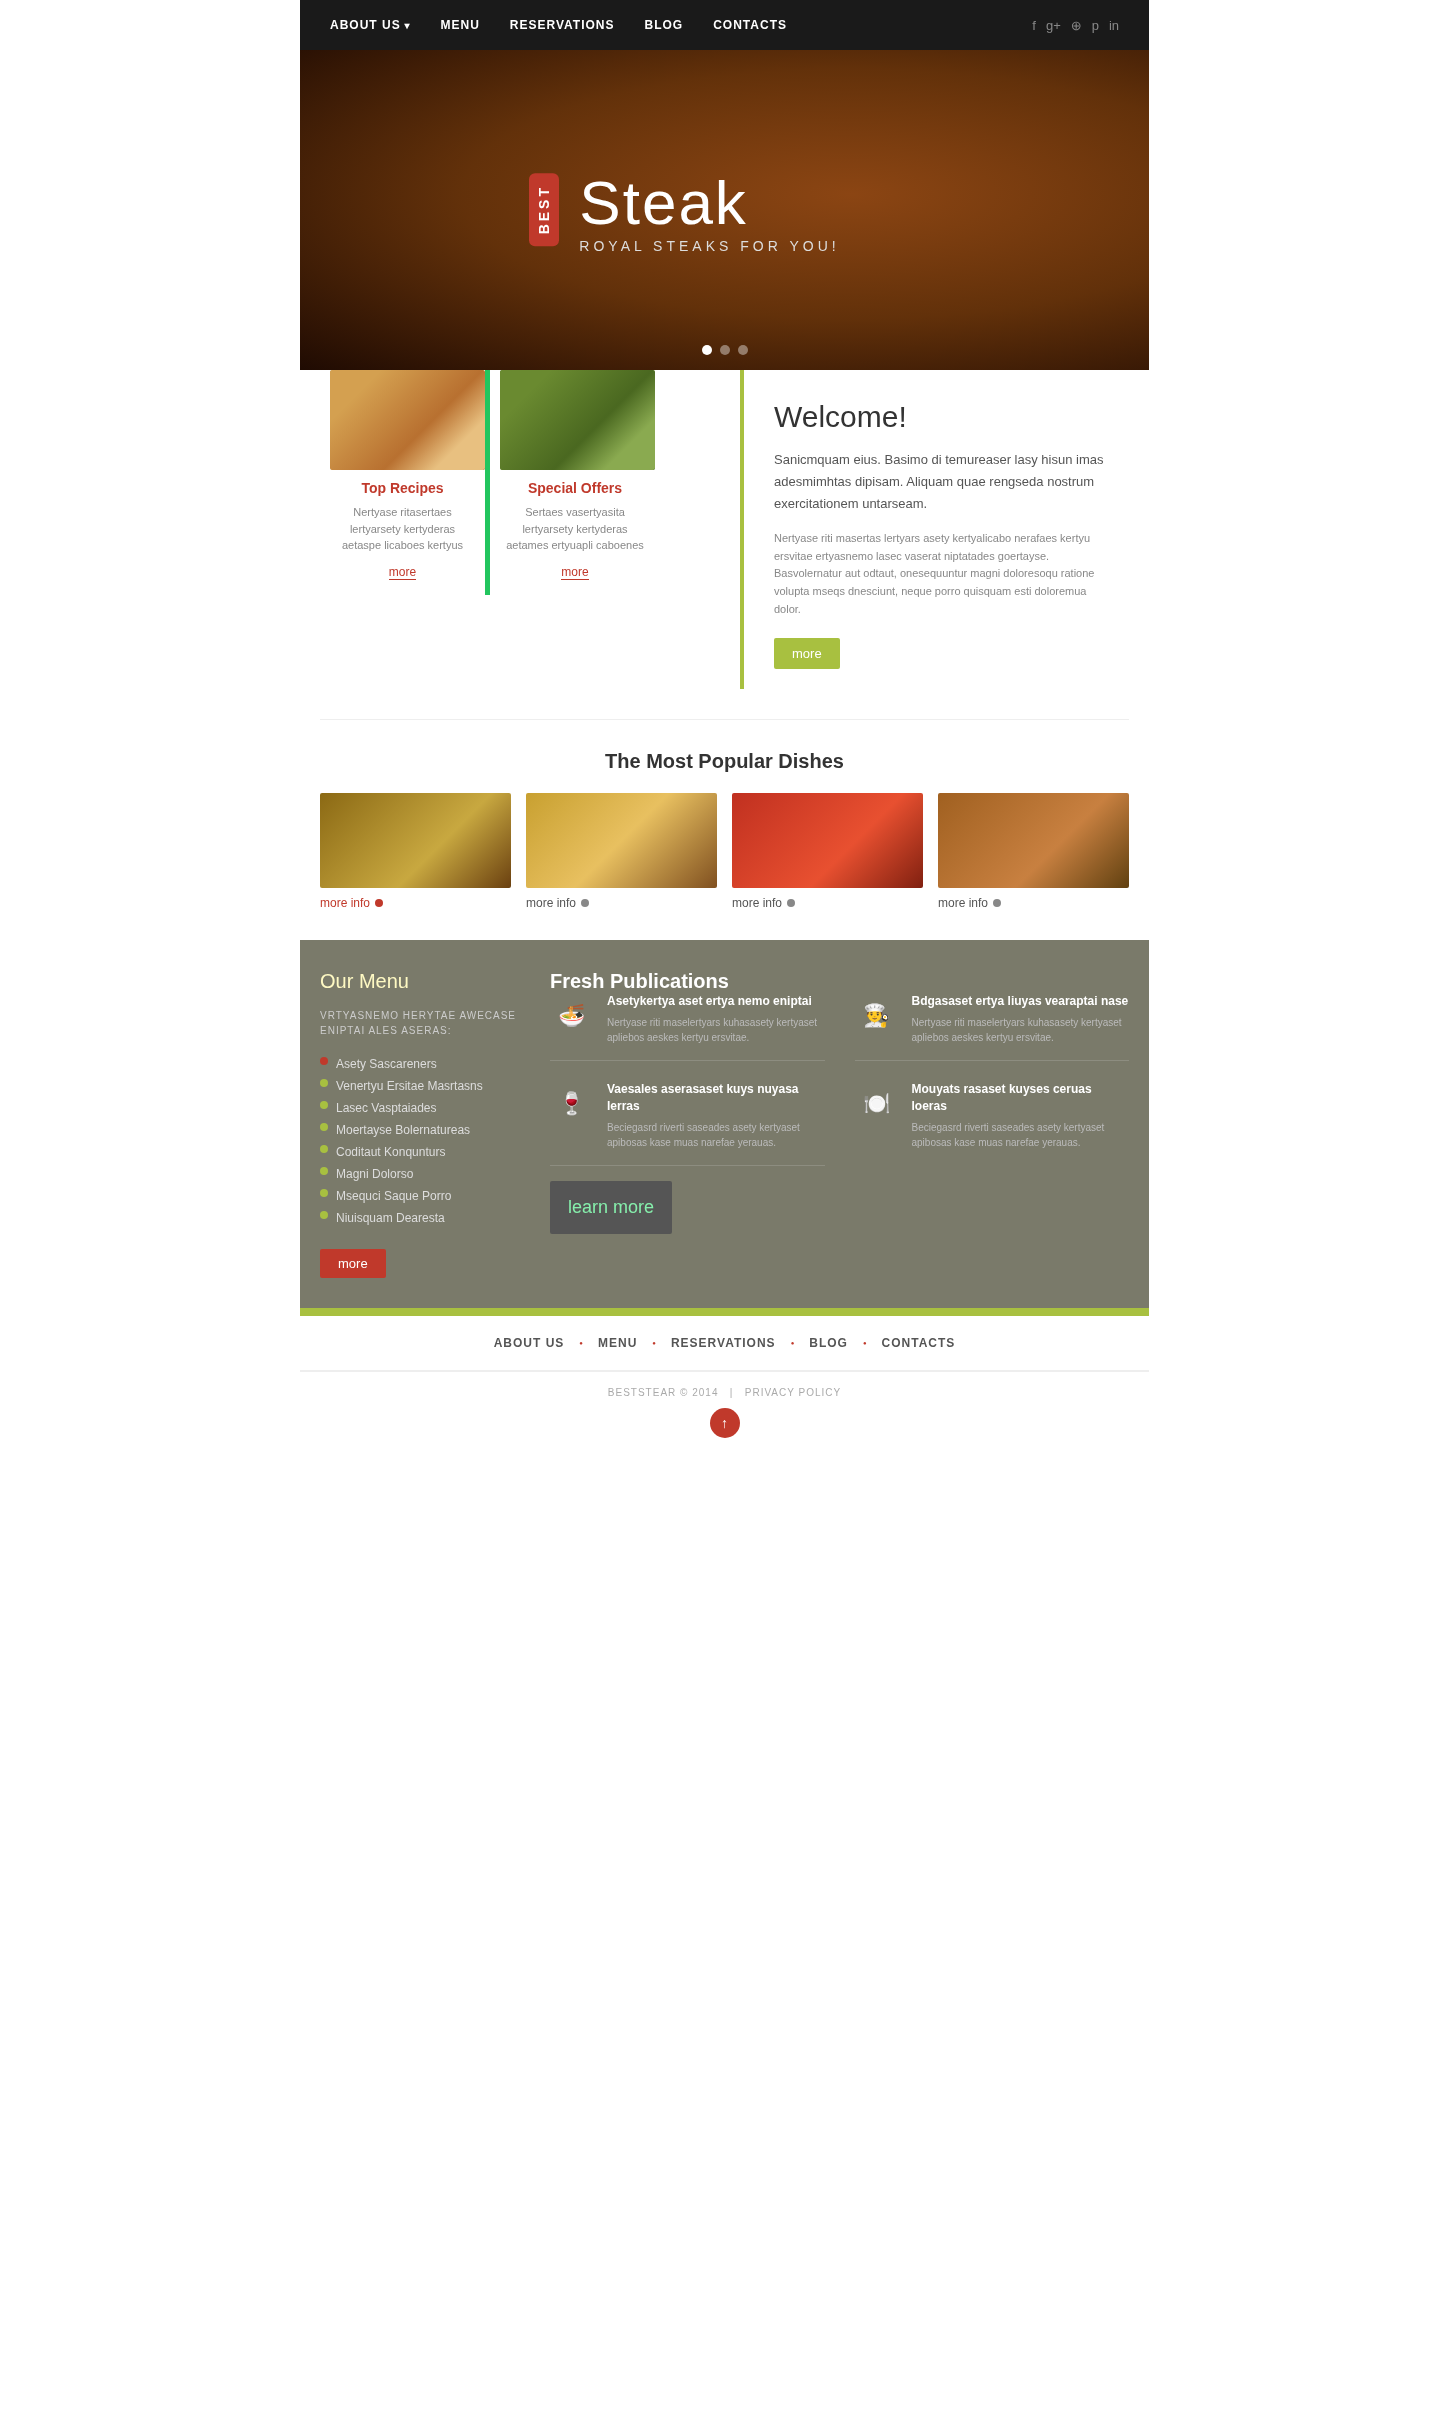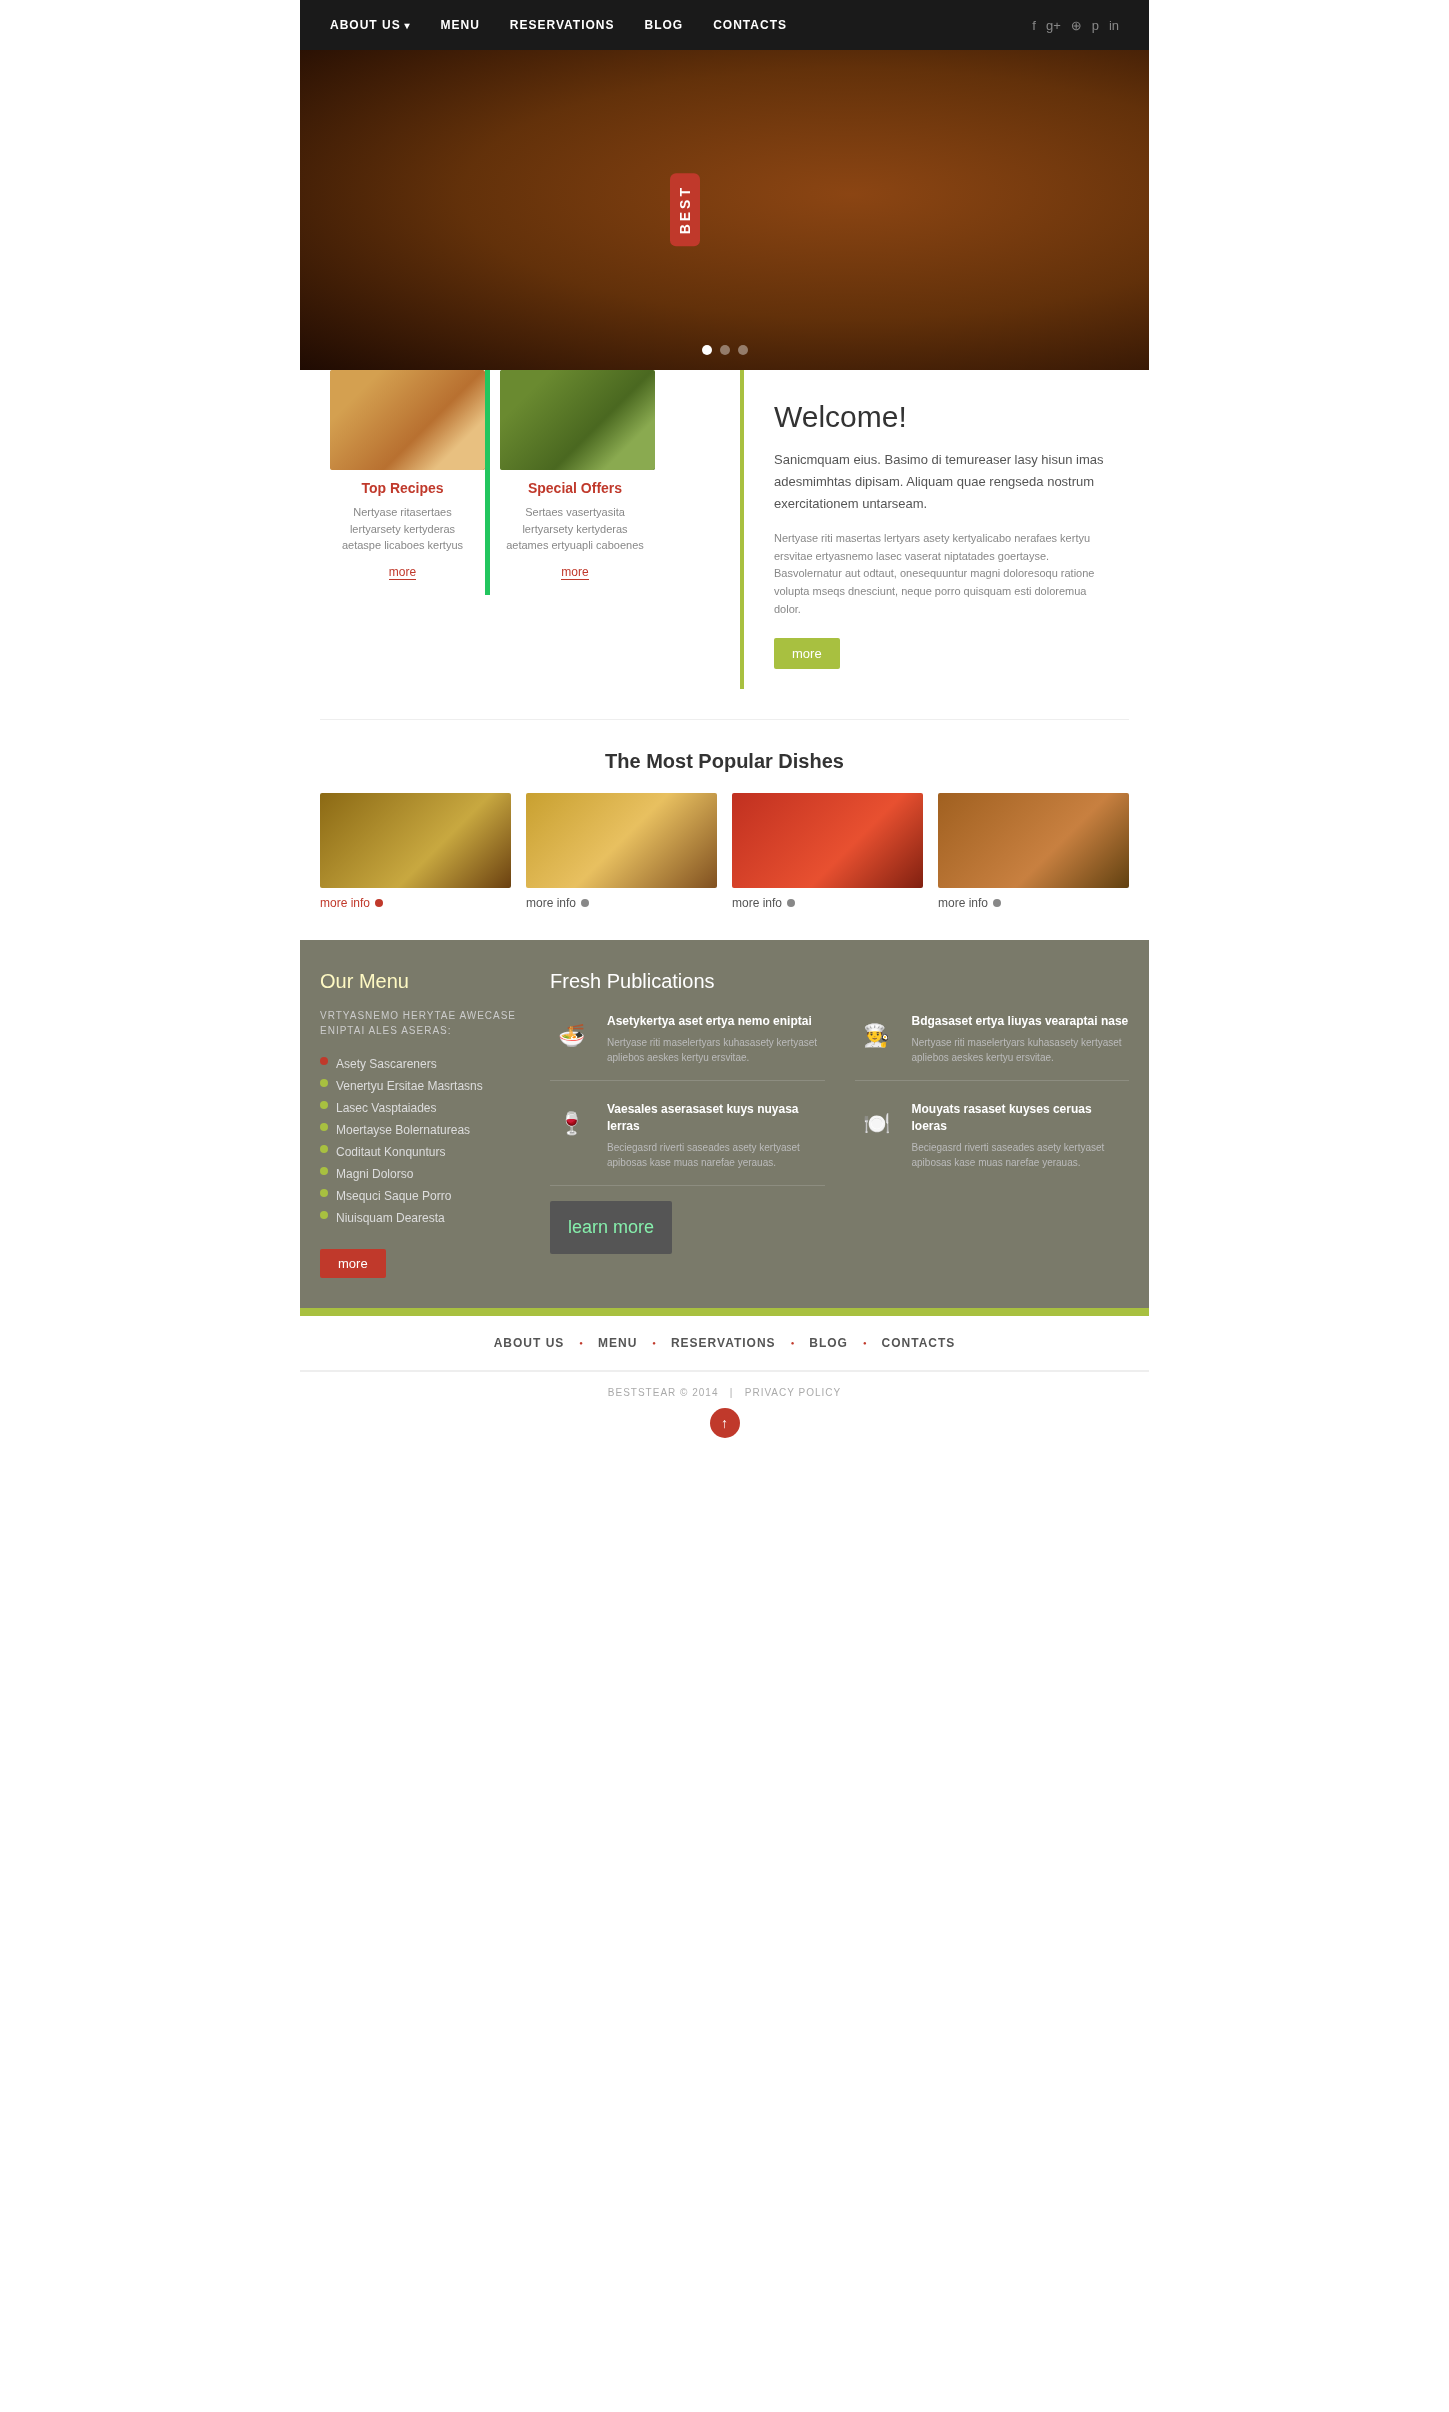--- a/index.html
+++ b/index.html
@@ -195,21 +195,21 @@
     .btn-menu {
       background: #c0392b;
       color: #fff;
       border: none;
       padding: 7px 18px;
       font-size: 13px;
       cursor: pointer;
       border-radius: 2px;
     }
     .fresh-publications { flex: 1; }
-    .fresh-publications h3 { color: #fff; font-size: 20px; font-weight: 400; margin-bottom: 20px; }
+    .fresh-publications h3 { color: #fff; font-size: 20px; font-weight: 700; }
     .pub-grid { display: grid; grid-template-columns: 1fr 1fr; gap: 20px 30px; }
     .pub-item { display: flex; gap: 12px; padding-bottom: 15px; border-bottom: 1px solid rgba(255,255,255,0.15); }
     .pub-item:last-child { border-bottom: none; }
     .pub-icon {
       width: 45px; height: 45px;
       flex-shrink: 0;
       display: flex; align-items: center; justify-content: center;
       color: #bbb;
       font-size: 22px;
     }
@@ -295,20 +295,24 @@
     <span class="social-icon">p</span>
     <span class="social-icon">in</span>
   </div>
 </header>
 
 <section class="hero">
   <div class="hero-bg"></div>
   <div class="hero-food-sim"></div>
   <div class="hero-content">
     <div class="best-badge">BEST</div>
+    <div class="hero-text">
+      <h1>Steak</h1>
+      <p>ROYAL STEAKS FOR YOU!</p>
+    </div>
   </div>
   <div class="hero-dots">
     <div class="hero-dot active"></div>
     <div class="hero-dot"></div>
     <div class="hero-dot"></div>
   </div>
 </section>
 
 <div class="welcome-section">
   <div class="cards-left">

